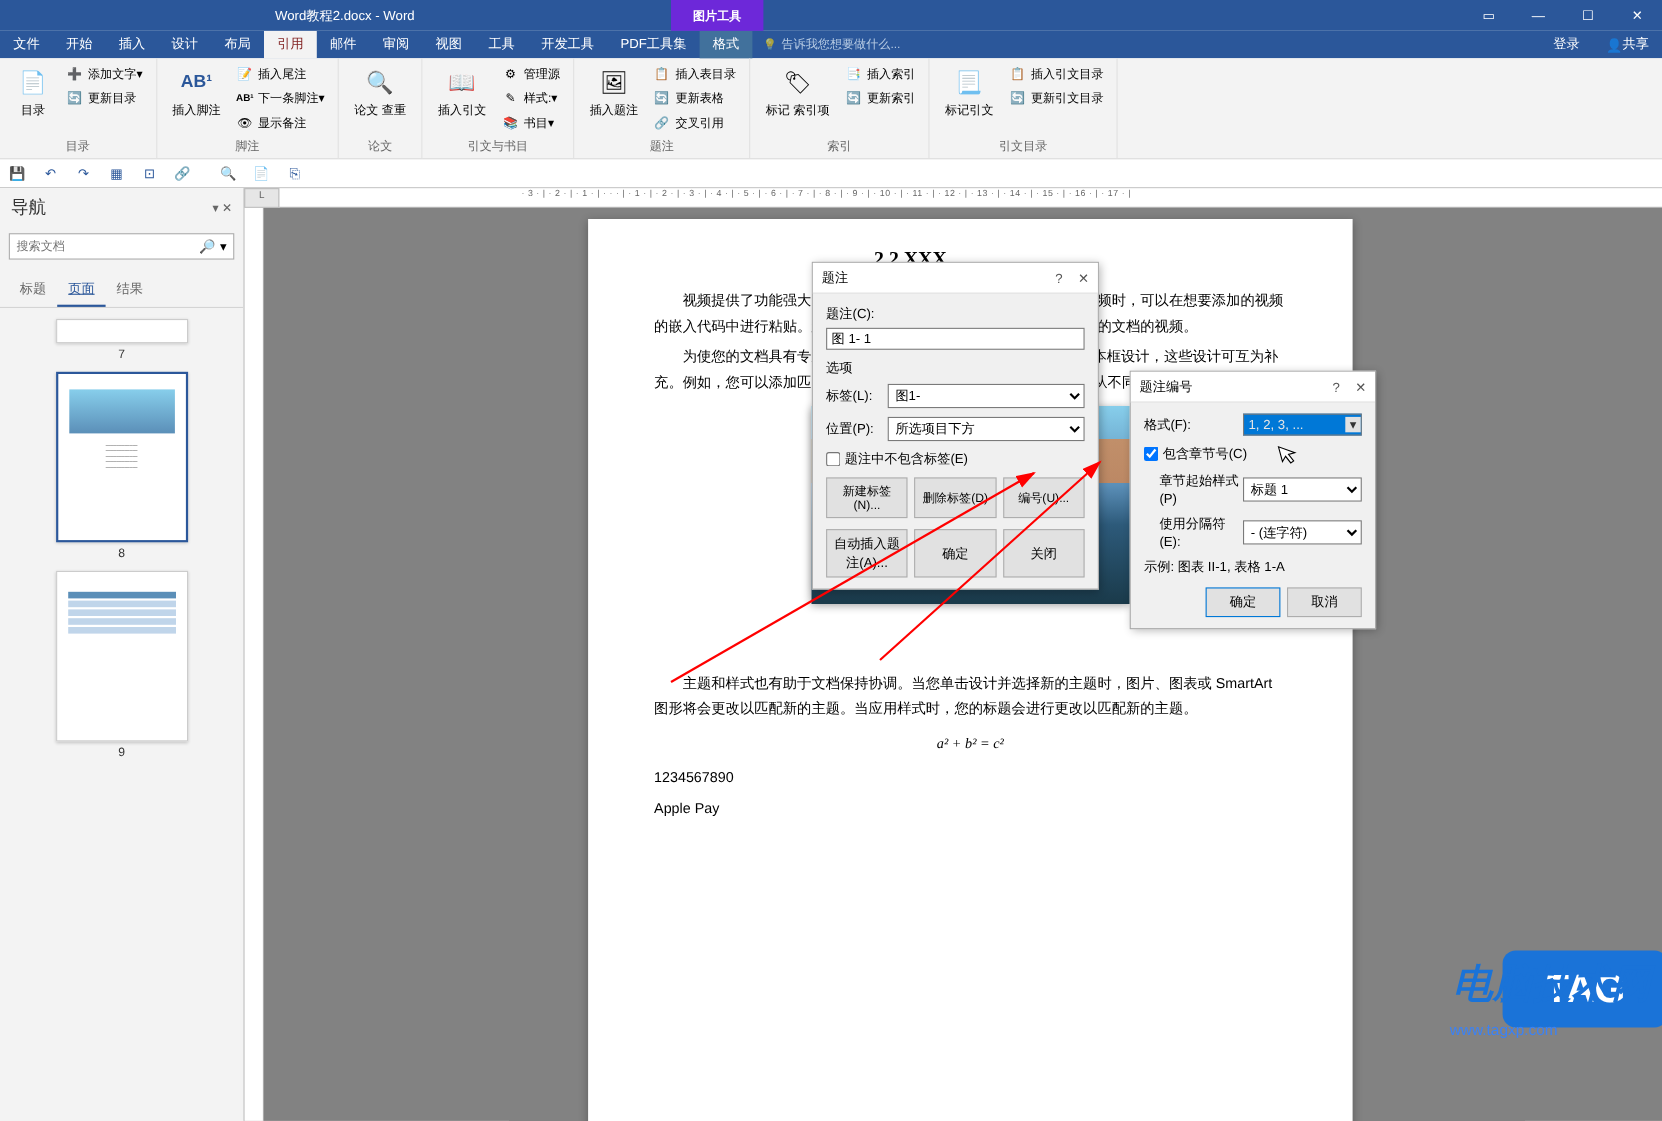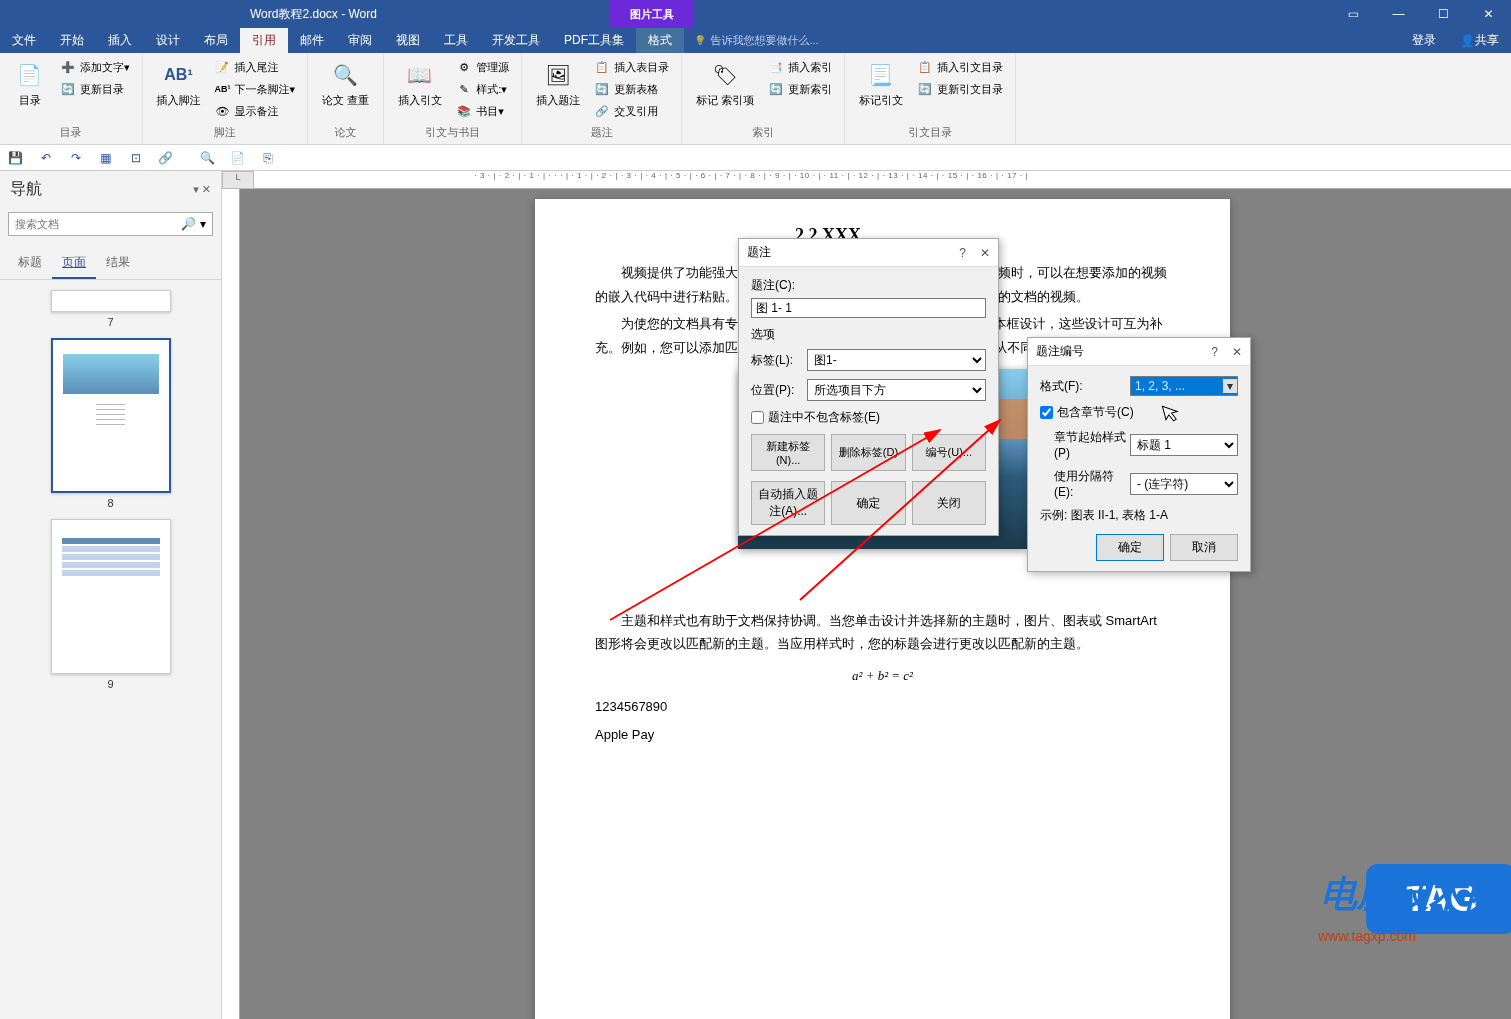--- a/index.html
+++ b/index.html
@@ -92,21 +92,21 @@
 .dialog2 select { background: #fff; }
 .dialog2 .selhl { background: #0078d7; color: #e5e5e5; padding: 2px 4px; border: 1px solid #7a7a7a; display: flex; justify-content: space-between; align-items: center; }
 .dialog2 .selhl::after { content: "▾"; color: #333; background: #e1e1e1; padding: 0 4px; margin: -2px -4px -2px 0; }
 .dialog2 .dlgfoot { justify-content: flex-end; }
 .dialog2 .dlgfoot button { flex: 0 0 68px; }
 .dialog2 .dlgfoot button.primary { border: 1px solid #0078d7; }
 
 
 .watermark1 { position: absolute; right: 10px; bottom: 100px; font-size: 36px; font-weight: bold; font-style: italic; color: #1a73d8; z-index: 200; }
 .watermark2 { position: absolute; right: -5px; bottom: 85px; width: 150px; height: 70px; background: #1a73d8; color: #fff; font-size: 36px; font-weight: bold; display: flex; align-items: center; justify-content: center; border-radius: 12px; z-index: 199; }
-.watermark3 { position: absolute; right: 95px; bottom: 75px; font-size: 14px; color: #c2410c; z-index: 201; }
+.watermark3 { position: absolute; right: 95px; bottom: 75px; font-size: 14px; color: #3b82f6; z-index: 201; }
 
 
 .arrow { position: absolute; pointer-events: none; z-index: 150; }
 
 
 .cursor-arrow { position: absolute; left: 1163px; top: 402px; z-index: 300; font-size: 16px; color: #000; transform: rotate(-15deg); }
 </style>
 </head>
 <body>
 

